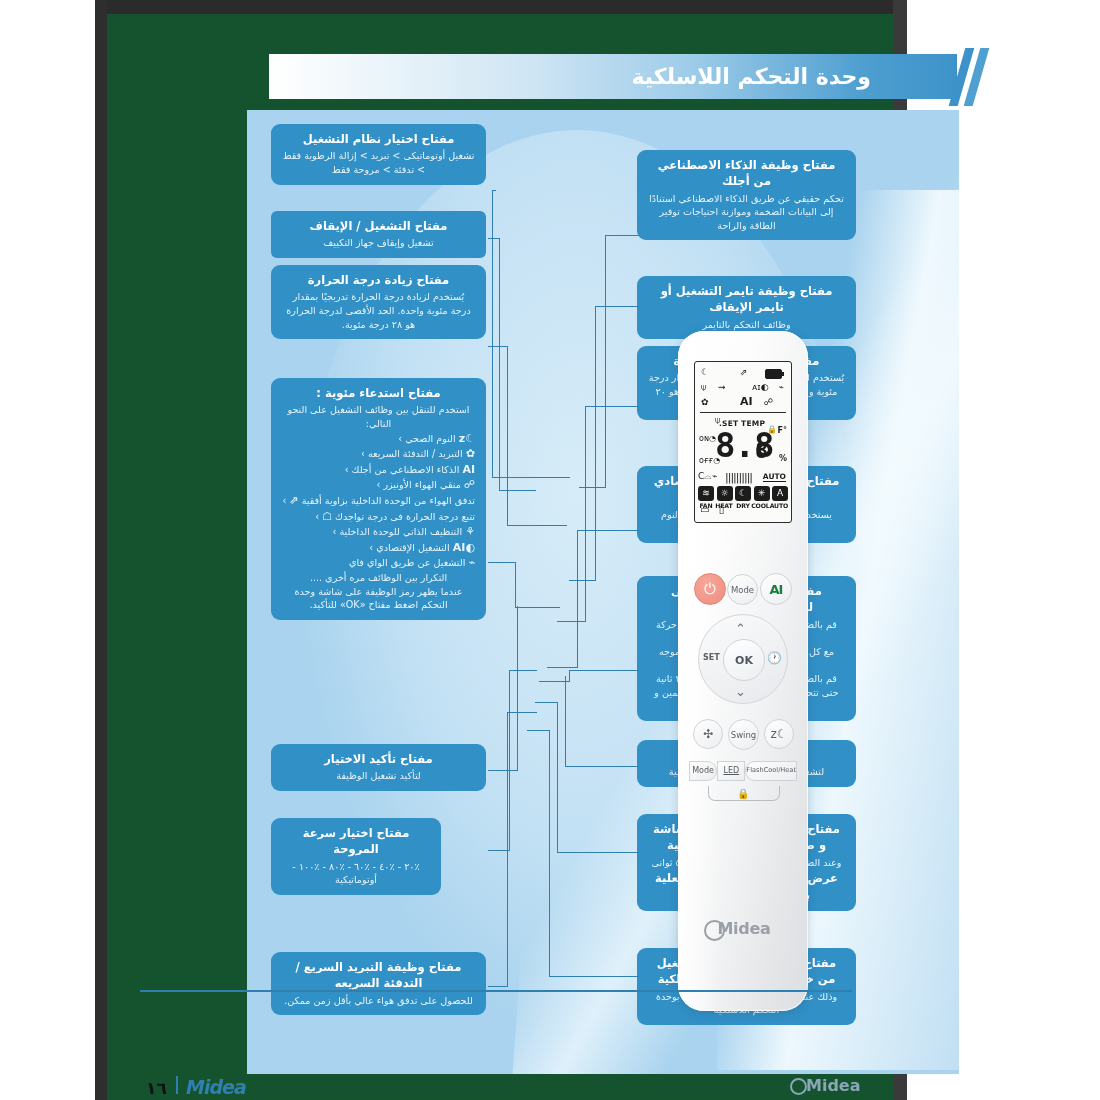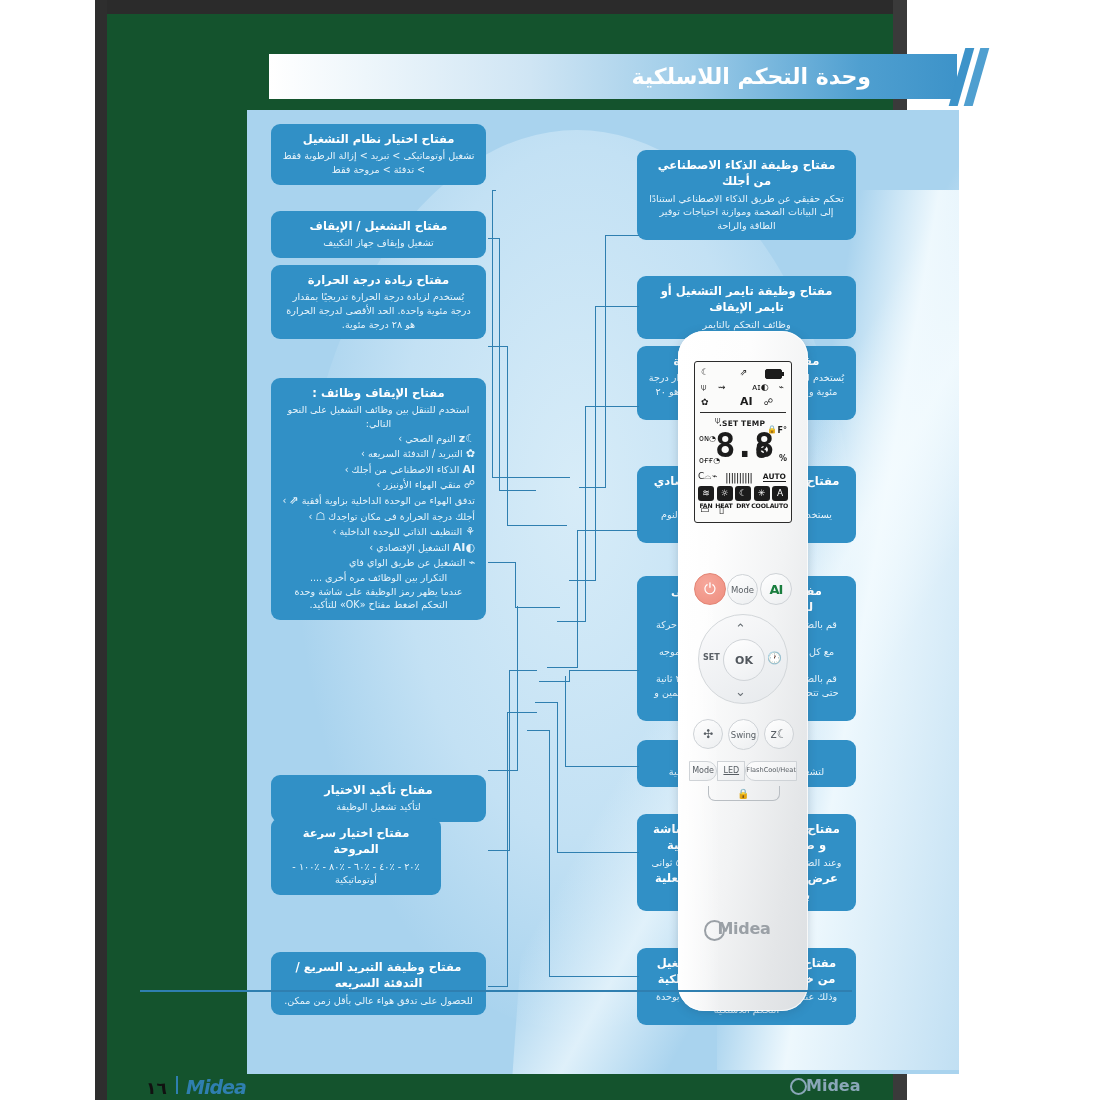--- a/index.html
+++ b/index.html
@@ -62,24 +62,24 @@
     position:absolute;background:#3190c6;border-radius:9px;
     color:#ffffff;padding:7px 11px 8px;box-sizing:border-box;
     text-align:center;line-height:1.42;
   }
   .callout .ttl{display:block;font-size:11.5px;font-weight:700;margin-bottom:2px;}
   .callout .bdy{display:block;font-size:9.6px;font-weight:400;color:#e8f4fb;}
   .callout .bdy2{display:block;font-size:11.5px;font-weight:700;color:#ffffff;margin-top:1px;}
 
   
   #c-mode    {left:24px;top:14px;  width:215px;}
-  #c-onoff   {left:24px;top:101px; width:215px;}
+  #c-onoff   {left:24px;top:101px; width:215px;border-radius:6px;}
   #c-up      {left:24px;top:155px; width:215px;}
   #c-recall  {left:24px;top:268px; width:215px;}
-  #c-ok      {left:24px;top:665px; width:215px;}
+  #c-ok      {left:24px;top:634px; width:215px;}
   #c-fan     {left:24px;top:708px; width:170px;}
   #c-turbo   {left:24px;top:842px; width:215px;}
 
   
   #r-ai      {left:390px;top:40px; width:219px;}
   #r-timer   {left:390px;top:166px;width:219px;}
   #r-down    {left:390px;top:236px;width:219px;}
   #r-sleep   {left:390px;top:356px;width:219px;}
   #r-swing   {left:390px;top:466px;width:219px;}
   #r-ion     {left:390px;top:630px;width:219px;}
@@ -225,28 +225,28 @@
         <span class="ttl">مفتاح التشغيل / الإيقاف</span>
         <span class="bdy">تشغيل وإيقاف جهاز التكييف</span>
       </div>
 
       <div class="callout" id="c-up">
         <span class="ttl">مفتاح زيادة درجة الحرارة</span>
         <span class="bdy">يُستخدم لزيادة درجة الحرارة تدريجيًا بمقدار درجة مئوية واحدة. الحد الأقصى لدرجة الحرارة هو ٢٨ درجة مئوية.</span>
       </div>
 
       <div class="callout" id="c-recall">
-        <span class="ttl">مفتاح الإيقاف وظائف :</span>
+        <span class="ttl">مفتاح استدعاء مئوية :</span>
         <span class="bdy">استخدم للتنقل بين وظائف التشغيل على النحو التالي:</span>
         <span class="recall-line"><span class="gl">☾z</span> <span>النوم الصحي</span> ›</span>
         <span class="recall-line"><span class="gl">✿</span> <span>التبريد / التدفئة السريعه</span> ›</span>
         <span class="recall-line"><span class="gl">AI</span> <span>الذكاء الاصطناعي من أجلك</span> ›</span>
         <span class="recall-line"><span class="gl">☍</span> <span>منقي الهواء الأونيزر</span> ›</span>
         <span class="recall-line"><span>تدفق الهواء من الوحدة الداخلية بزاوية أفقية</span> <span class="gl">⇗</span> ›</span>
-        <span class="recall-line"><span>أجلك درجة الحرارة فى مكان تواجدك</span> <span class="gl">☖</span> ›</span>
+        <span class="recall-line"><span>تتبع درجة الحرارة فى درجة تواجدك</span> <span class="gl">☖</span> ›</span>
         <span class="recall-line"><span class="gl">⚘</span> <span>التنظيف الذاتي للوحدة الداخلية</span> ›</span>
         <span class="recall-line"><span class="gl">◐AI</span> <span>التشغيل الإقتصادي</span> ›</span>
         <span class="recall-line"><span class="gl">⌁</span> <span>التشغيل عن طريق الواي فاي</span></span>
         <span class="bdy">التكرار بين الوظائف مره أخرى ....</span>
         <span class="bdy">عندما يظهر رمز الوظيفة على شاشة وحدة التحكم  اضغط مفتاح «OK» للتأكيد.</span>
       </div>
 
       <div class="callout" id="c-ok">
         <span class="ttl">مفتاح تأكيد الاختيار</span>
         <span class="bdy">لتأكيد  تشغيل الوظيفة</span>

